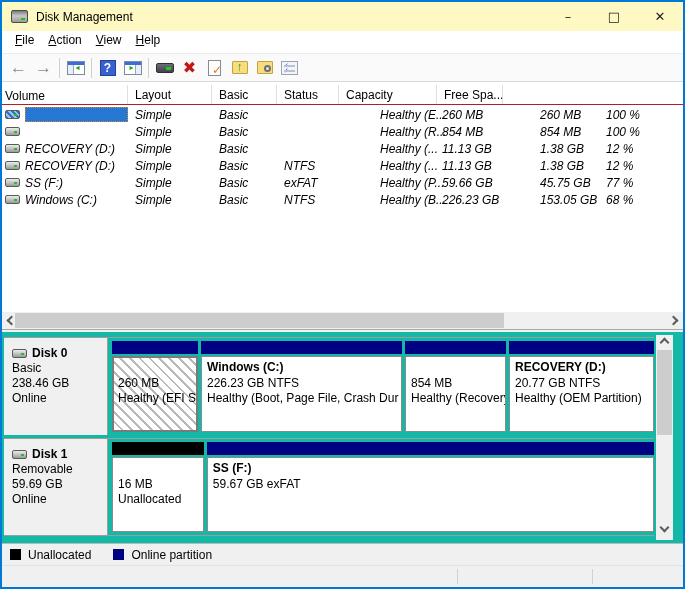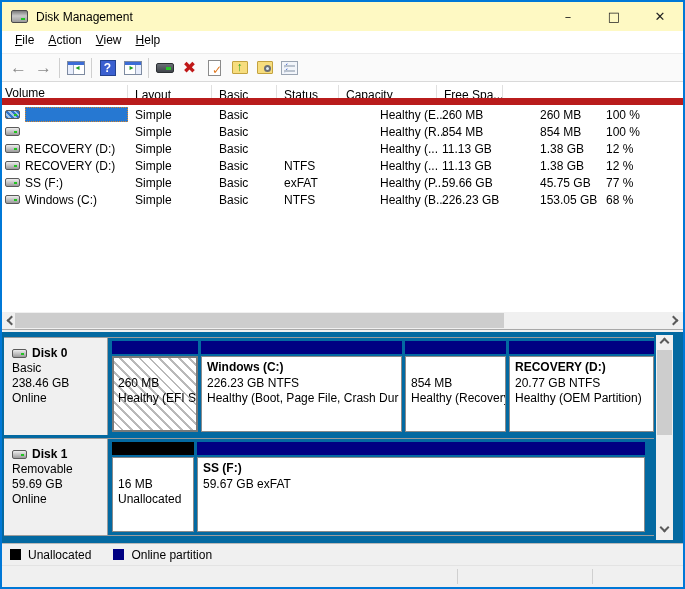--- a/index.html
+++ b/index.html
@@ -39,45 +39,45 @@
   .ico-folder .up { position:absolute; left:4px; top:-1px; color:#1d9e1d; font-size:12px; font-weight:bold; line-height:1; }
   .ico-folder .lens { position:absolute; right:1px; bottom:1px; width:7px; height:7px; border:2px solid #6b6f75; border-radius:50%; background:#dfe9f2; }
   .ico-list { width:17px; height:14px; background:#f2f5fa; border:1px solid #9aa4b2; position:relative; }
   .ico-list .row1,.ico-list .row2 { position:absolute; left:2px; right:2px; height:2px; background:#b9c2ce; }
   .ico-list .row1 { top:3px; } .ico-list .row2 { top:8px; }
   .ico-list .c1,.ico-list .c2 { position:absolute; left:1px; color:#2a53c0; font-size:7px; font-weight:bold; line-height:1; }
   .ico-list .c1 { top:0px; } .ico-list .c2 { top:5px; }
 
   
   .listpanel { position:absolute; left:0; top:81px; right:0; height:249px; background:#fff; }
-  .lheader { position:absolute; left:0; top:2px; right:0; height:20px; display:flex; background:#fff; border-bottom:7px solid #b91c1c; }
+  .lheader { position:absolute; left:0; top:2px; right:0; height:20px; display:flex; background:#fff; border-bottom:1px solid #b91c1c; }
   .hcell { border-right:1px solid #e0e0e0; padding:3px 0 0 7px; white-space:nowrap; overflow:hidden; }
   .rows { position:absolute; left:0; top:23px; right:0; }
-  .lrow { display:flex; height:17px; align-items:center; }
+  .lrow { display:flex; height:17px; align-items:center;font-style:italic; }
   .cell { padding-left:7px; white-space:nowrap; overflow:visible; }
   .c-vol { width:126px; display:flex; align-items:center; padding-left:3px; }
   .c-layout { width:84px; } .c-type { width:65px; } .c-fs { width:96px; }
   .c-status { width:62px; } .c-cap { width:98px; } .c-free { width:66px; } .c-pct { flex:1; }
   .vol-ico { flex:0 0 15px; width:15px; height:9px; background:linear-gradient(#ededed,#9a9a9a); border:1px solid #5a5a5a; border-radius:2px; position:relative; margin-right:5px; }
   .vol-ico::after { content:""; position:absolute; right:2px; bottom:2px; width:3px; height:2px; background:#21c321; }
   .vol-ico.sel { background:repeating-linear-gradient(45deg,#2f74c9 0 2px,#9fc3e8 2px 4px); }
   .sel-box { width:106px; height:15px; background:#2678d2; border:1px dotted #d8862c; }
 
   
   .hscroll { position:absolute; left:0; right:0; bottom:3px; height:17px; background:#f0f0f0; display:flex; align-items:center; }
   .hs-thumb { position:absolute; left:13px; width:489px; top:1px; bottom:1px; background:#cdcdcd; }
   .chev { width:7px; height:7px; border-left:2px solid #5a5a5a; border-bottom:2px solid #5a5a5a; display:inline-block; }
   .chev.left { transform:rotate(45deg); margin-left:6px; }
   .chev.right { transform:rotate(225deg); position:absolute; right:6px; }
   .chev.up { transform:rotate(135deg); margin-top:4px; }
   .chev.down { transform:rotate(-45deg); margin-bottom:4px; }
   .splitline { position:absolute; left:0; right:0; bottom:0; height:3px; border-top:1px solid #a8a8a8; background:#f0f0f0; }
 
   
-  .bottompanel { position:absolute; left:0; top:330px; right:0; height:211px; background:#0369a1; }
+  .bottompanel { position:absolute; left:0; top:330px; right:0; height:211px; background:#14b8a6; }
   .diskrow { position:absolute; left:2px; width:650px; height:98px; border-top:1px solid #9c9c9c; }
   .diskrow.d0 { top:5px; } .diskrow.d1 { top:106px; border-bottom:1px solid #9c9c9c; }
   .disklabel { position:absolute; left:0; top:0; bottom:0; width:104px; background:#f0f0f0; border-right:1px solid #9c9c9c; padding:8px 0 0 8px; line-height:15px; }
   .disklabel .dname { font-weight:bold; display:flex; align-items:center; gap:5px; }
   .dl-ico { width:15px; height:9px; background:linear-gradient(#ededed,#9a9a9a); border:1px solid #5a5a5a; border-radius:2px; position:relative; }
   .dl-ico::after { content:""; position:absolute; right:2px; bottom:2px; width:3px; height:2px; background:#21c321; }
   .diskgfx { position:absolute; left:105px; right:0; top:0; bottom:0; padding:3px 0 3px 3px; display:flex; gap:3px; }
   .part { height:100%; display:flex; flex-direction:column; }
   .pbar { height:13px; background:#000082; }
   .pbar.black { background:#000000; }
@@ -328,21 +328,21 @@
       <div class="disklabel">
         <div class="dname">
             <span class="dl-ico"></span>
             <span>Disk 1</span>
           </div>
         <div>Removable</div>
         <div>59.69 GB</div>
         <div>Online</div>
       </div>
       <div class="diskgfx">
-        <div class="part" style="width:82px;">
+        <div class="part" style="width:92px;">
           <div class="pbar black"></div>
           <div class="pbody">
             <div class="pname"></div>
             <div>16 MB</div>
             <div>Unallocated</div>
           </div>
         </div>
         <div class="part" style="width:448px;">
           <div class="pbar"></div>
           <div class="pbody">

